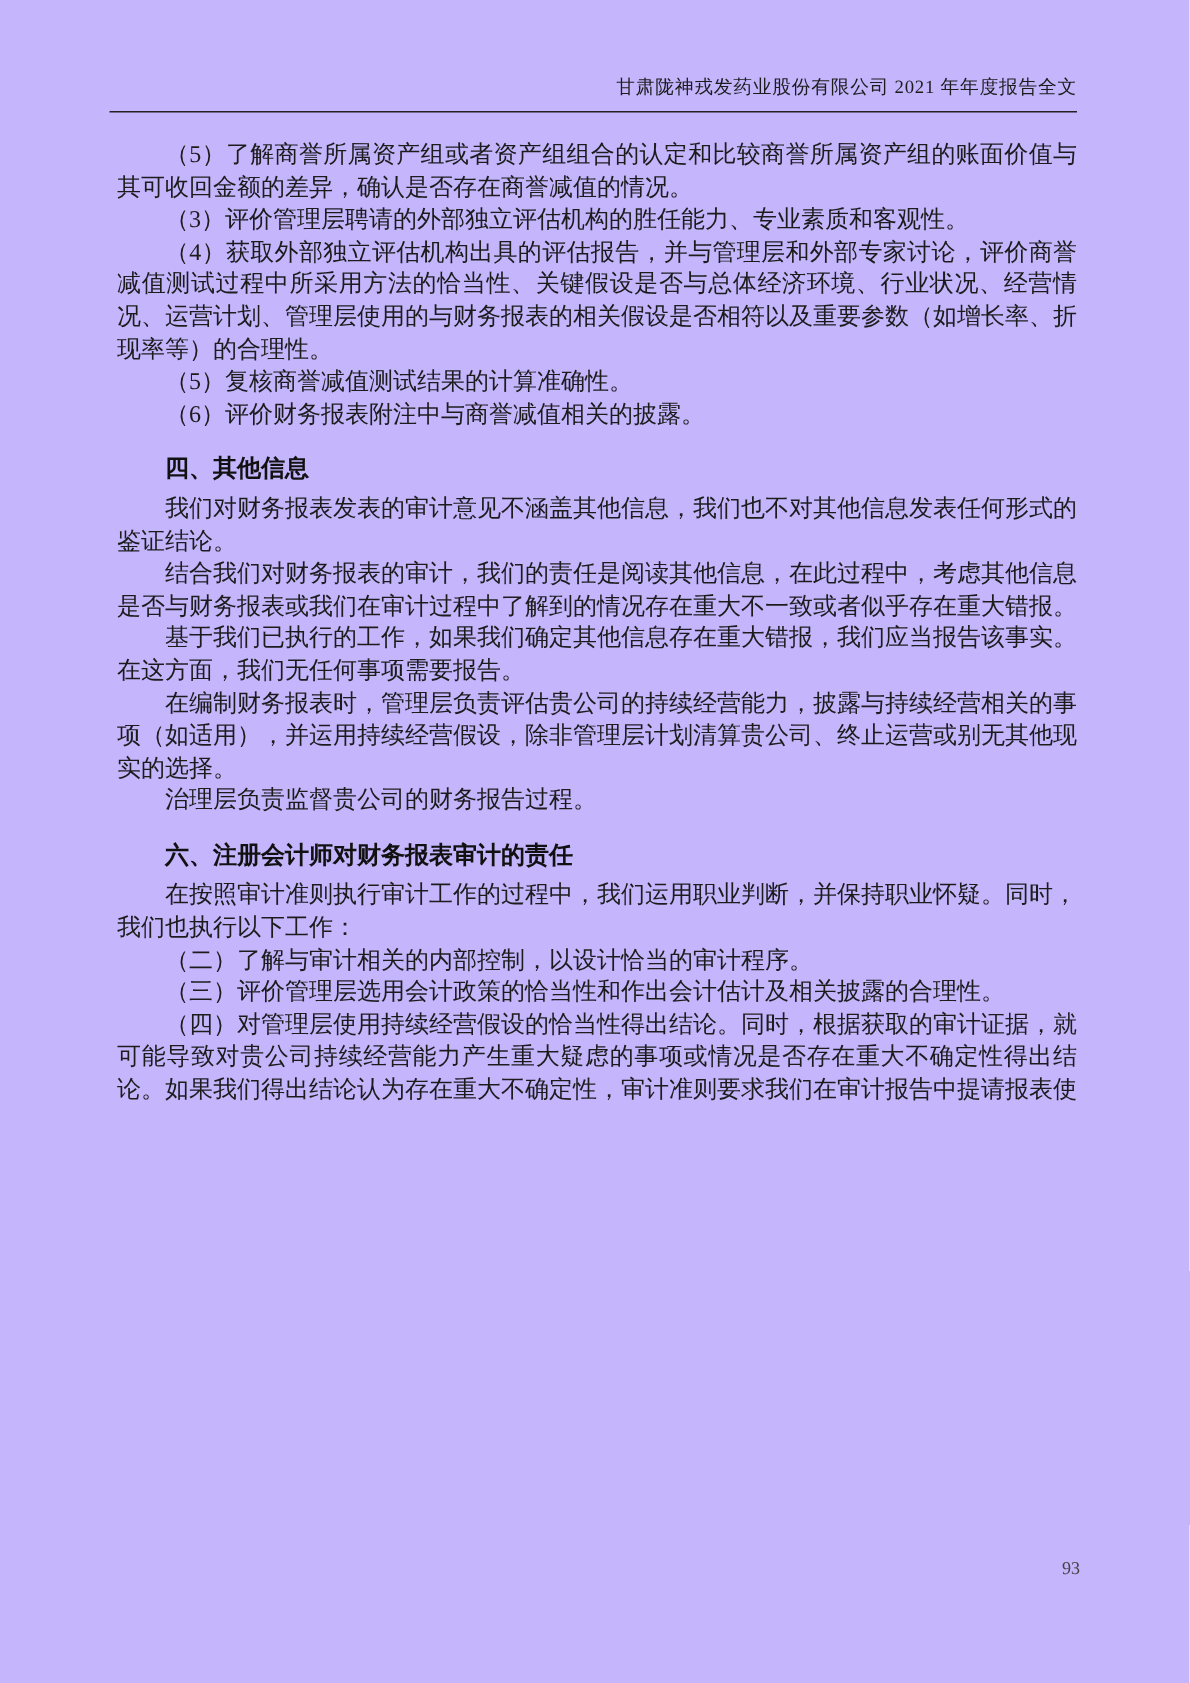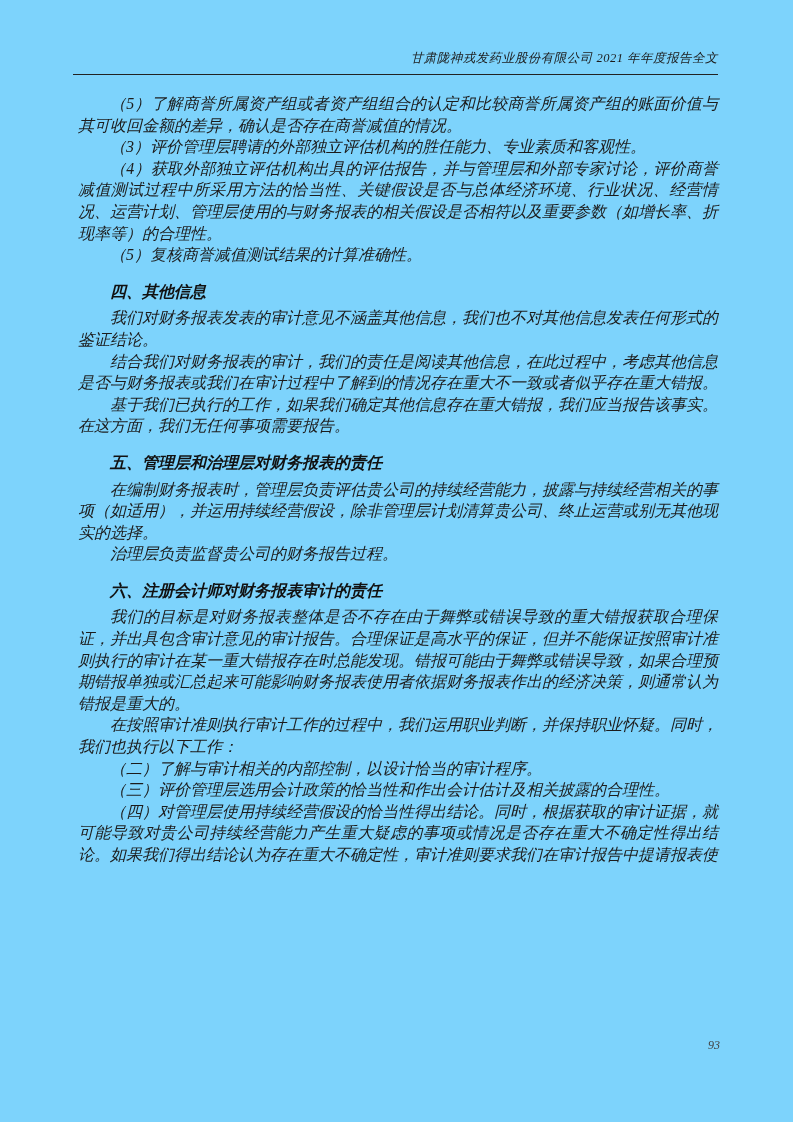--- a/index.html
+++ b/index.html
@@ -4,25 +4,24 @@
 <style>
   html, body {
     margin: 0;
     padding: 0;
     background: #ffffff;
   }
   .page {
     position: relative;
     width: 793px;
     height: 1122px;
-    background: #7dd3fc;
+    background: #c4b5fd;
     font-family: "Liberation Serif", "DejaVu Serif", serif;
     color: #1c1c1c;
     overflow: hidden;
-    font-style: italic;
   }
   .doc-header {
     position: absolute;
     top: 50px;
     left: 73px;
     width: 645px;
     text-align: right;
     font-size: 12.5px;
     letter-spacing: 0.5px;
     color: #1c1c1c;
@@ -66,29 +65,28 @@
 
 <div class="page">
 
   <div class="doc-header">甘肃陇神戎发药业股份有限公司 2021 年年度报告全文</div>
 
   <div class="doc-body">
     <p>（5）了解商誉所属资产组或者资产组组合的认定和比较商誉所属资产组的账面价值与其可收回金额的差异，确认是否存在商誉减值的情况。</p>
     <p>（3）评价管理层聘请的外部独立评估机构的胜任能力、专业素质和客观性。</p>
     <p>（4）获取外部独立评估机构出具的评估报告，并与管理层和外部专家讨论，评价商誉减值测试过程中所采用方法的恰当性、关键假设是否与总体经济环境、行业状况、经营情况、运营计划、管理层使用的与财务报表的相关假设是否相符以及重要参数（如增长率、折现率等）的合理性。</p>
     <p>（5）复核商誉减值测试结果的计算准确性。</p>
+    <p>（6）评价财务报表附注中与商誉减值相关的披露。</p>
     <h2>四、其他信息</h2>
     <p>我们对财务报表发表的审计意见不涵盖其他信息，我们也不对其他信息发表任何形式的鉴证结论。</p>
     <p>结合我们对财务报表的审计，我们的责任是阅读其他信息，在此过程中，考虑其他信息是否与财务报表或我们在审计过程中了解到的情况存在重大不一致或者似乎存在重大错报。</p>
     <p>基于我们已执行的工作，如果我们确定其他信息存在重大错报，我们应当报告该事实。在这方面，我们无任何事项需要报告。</p>
-    <h2>五、管理层和治理层对财务报表的责任</h2>
     <p>在编制财务报表时，管理层负责评估贵公司的持续经营能力，披露与持续经营相关的事项（如适用），并运用持续经营假设，除非管理层计划清算贵公司、终止运营或别无其他现实的选择。</p>
     <p>治理层负责监督贵公司的财务报告过程。</p>
     <h2>六、注册会计师对财务报表审计的责任</h2>
-    <p>我们的目标是对财务报表整体是否不存在由于舞弊或错误导致的重大错报获取合理保证，并出具包含审计意见的审计报告。合理保证是高水平的保证，但并不能保证按照审计准则执行的审计在某一重大错报存在时总能发现。错报可能由于舞弊或错误导致，如果合理预期错报单独或汇总起来可能影响财务报表使用者依据财务报表作出的经济决策，则通常认为错报是重大的。</p>
     <p>在按照审计准则执行审计工作的过程中，我们运用职业判断，并保持职业怀疑。同时，我们也执行以下工作：</p>
     <p>（二）了解与审计相关的内部控制，以设计恰当的审计程序。</p>
     <p>（三）评价管理层选用会计政策的恰当性和作出会计估计及相关披露的合理性。</p>
     <p>（四）对管理层使用持续经营假设的恰当性得出结论。同时，根据获取的审计证据，就可能导致对贵公司持续经营能力产生重大疑虑的事项或情况是否存在重大不确定性得出结论。如果我们得出结论认为存在重大不确定性，审计准则要求我们在审计报告中提请报表使</p>
   </div>
 
   <div class="page-number">93</div>
 
 </div>
 

